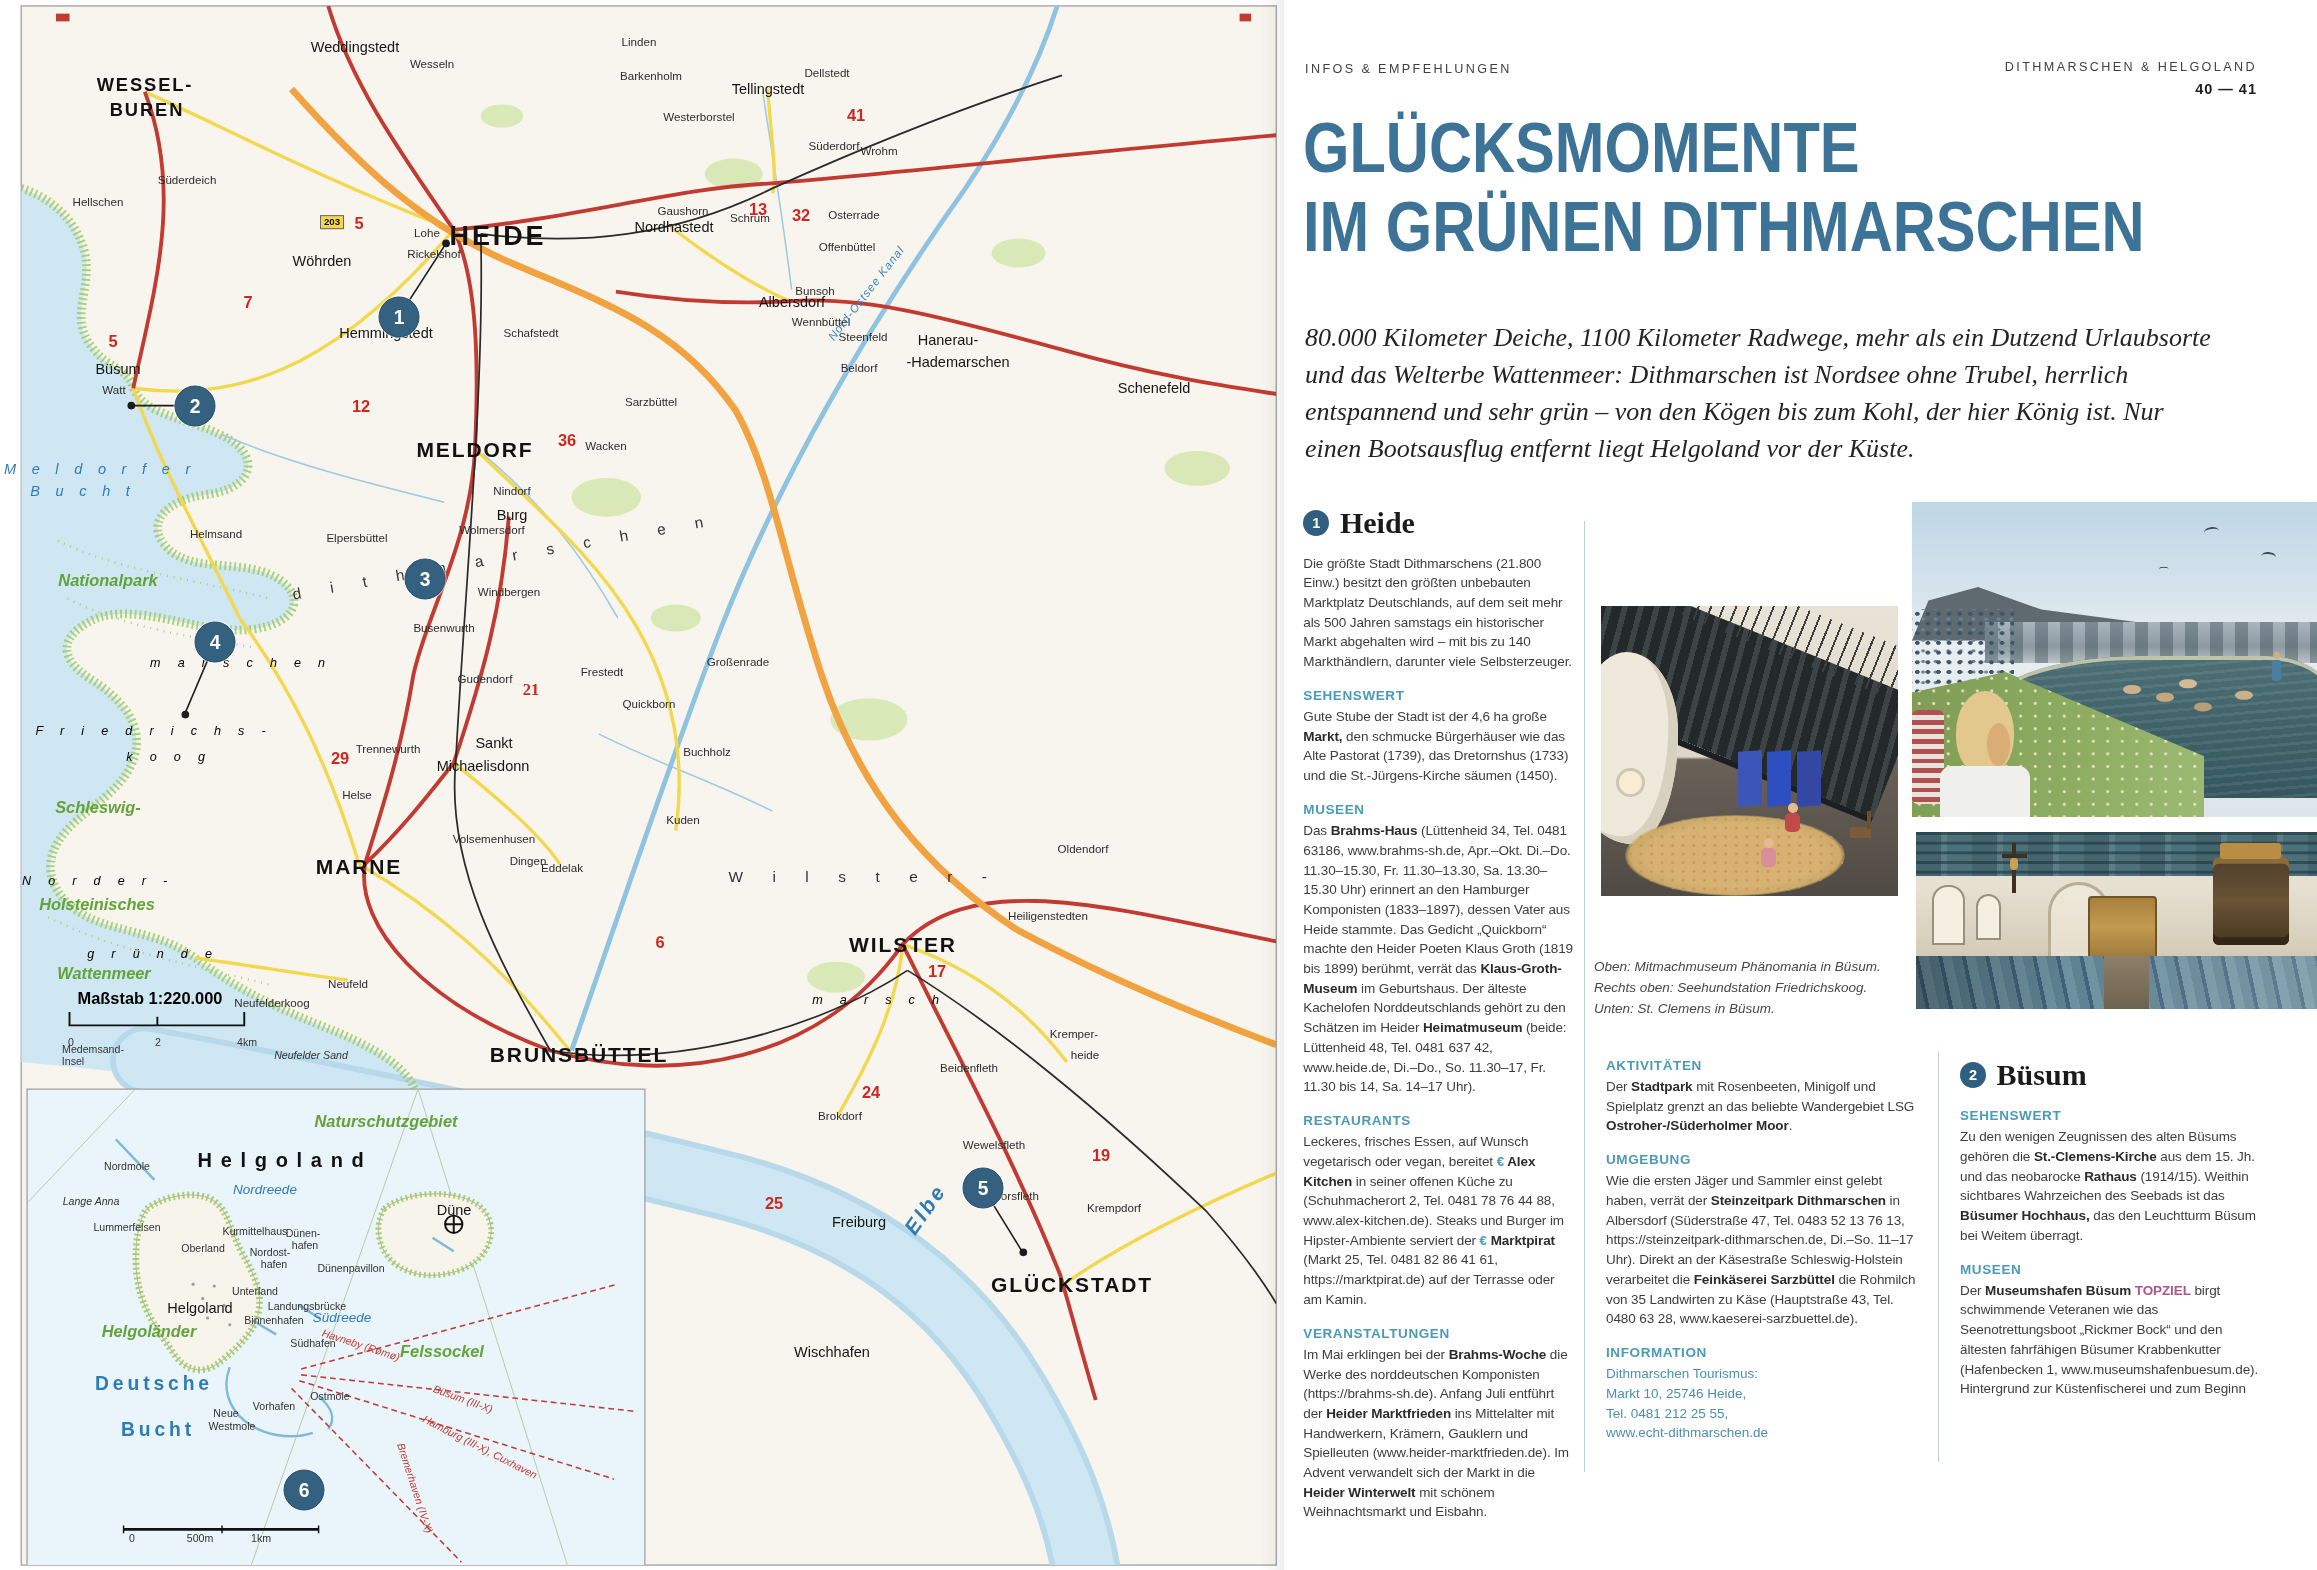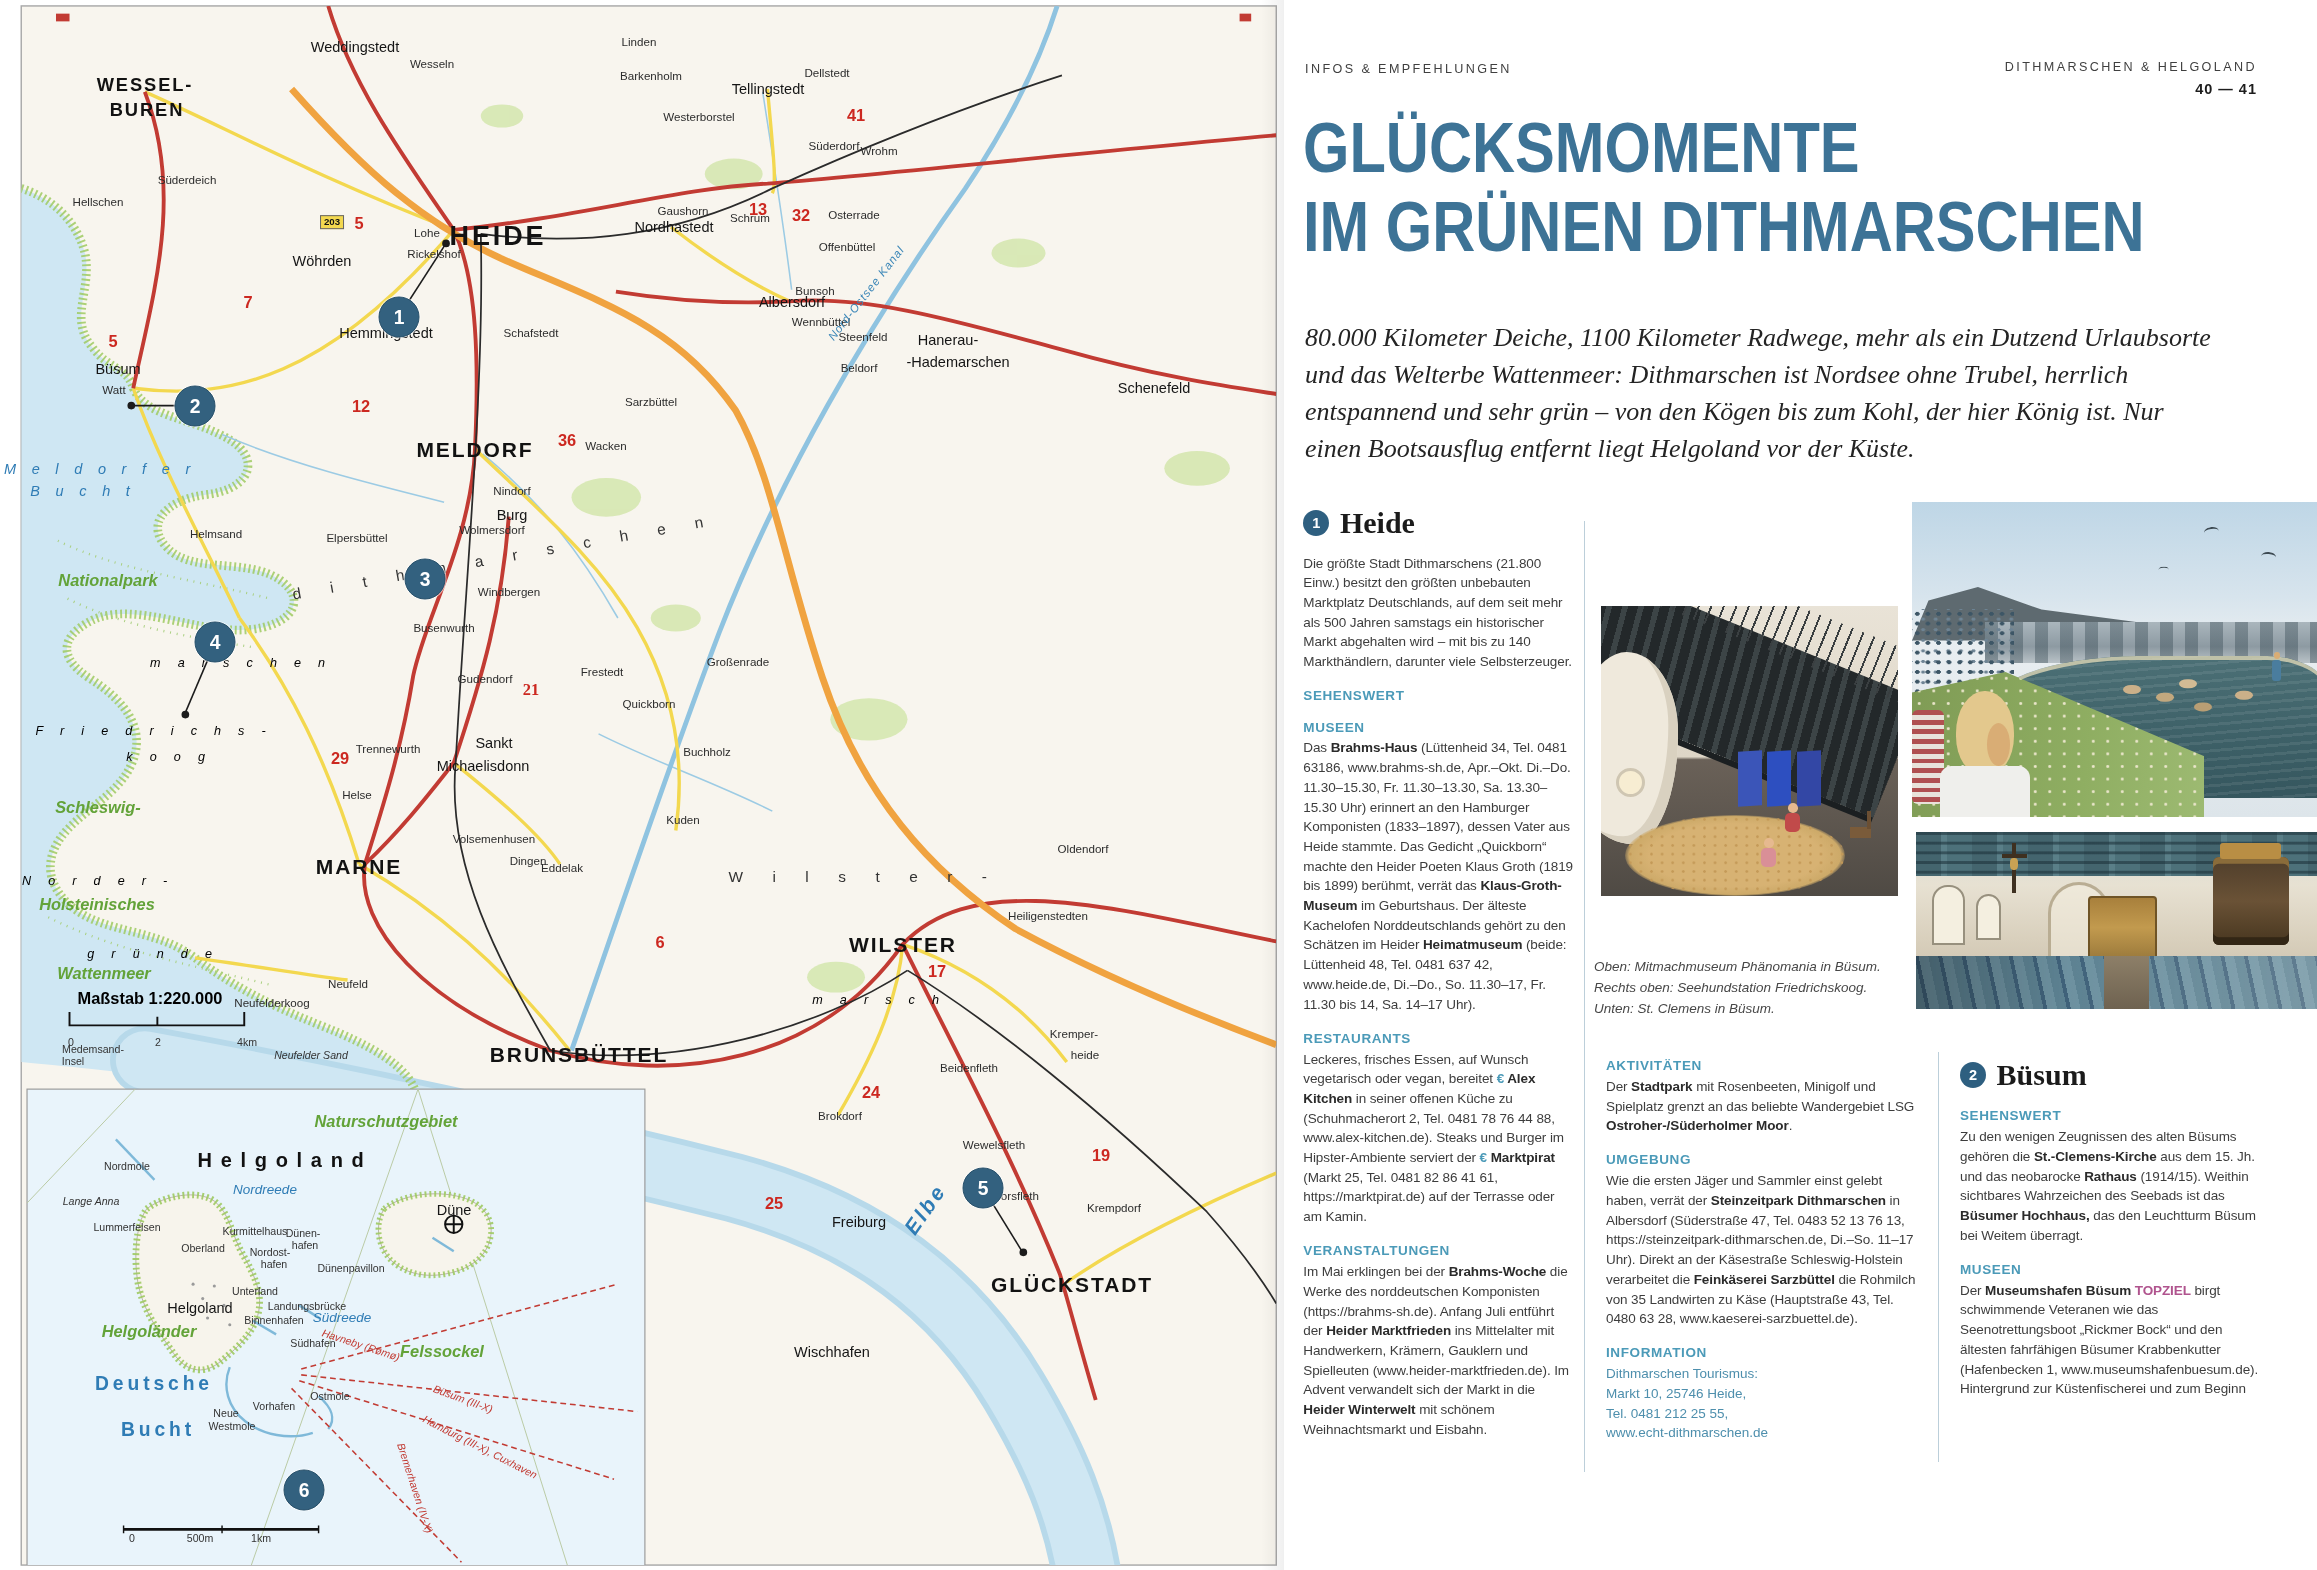--- a/index.html
+++ b/index.html
@@ -474,20 +474,21 @@
   <div class="vdiv" id="vdiv1"></div>
   <div class="vdiv" id="vdiv2"></div>
 
   <div class="col" id="col1">
     <div class="sec-head">
       <span class="badge">1</span>
       <span class="sec-name">Heide</span>
     </div>
     <p class="lead">Die größte Stadt Dithmarschens (21.800 Einw.) besitzt den größten unbebauten Marktplatz Deutschlands, auf dem seit mehr als 500 Jahren samstags ein historischer Markt abgehalten wird – mit bis zu 140 Markthändlern, darunter viele Selbsterzeuger.</p>
     <h4 class="sub">SEHENSWERT</h4>
+    <p class="body"><span>Gute Stube der Stadt ist der 4,6 ha große </span><span class="b">Markt,</span><span> den schmucke Bürgerhäuser wie das Alte Pastorat (1739), das Dretornshus (1733) und die St.-Jürgens-Kirche säumen (1450).</span></p>
     <h4 class="sub">MUSEEN</h4>
     <p class="body"><span>Das </span><span class="b">Brahms-Haus</span><span> (Lüttenheid 34, Tel. 0481 63186, www.brahms-sh.de, Apr.–Okt. Di.–Do. 11.30–15.30, Fr. 11.30–13.30, Sa. 13.30–15.30 Uhr) erinnert an den Hamburger Komponisten (1833–1897), dessen Vater aus Heide stammte. Das Gedicht „Quickborn“ machte den Heider Poeten Klaus Groth (1819 bis 1899) berühmt, verrät das </span><span class="b">Klaus-Groth-Museum</span><span> im Geburtshaus. Der älteste Kachelofen Norddeutschlands gehört zu den Schätzen im Heider </span><span class="b">Heimatmuseum</span><span> (beide: Lüttenheid 48, Tel. 0481 637 42, www.heide.de, Di.–Do., So. 11.30–17, Fr. 11.30 bis 14, Sa. 14–17 Uhr).</span></p>
     <h4 class="sub">RESTAURANTS</h4>
     <p class="body"><span>Leckeres, frisches Essen, auf Wunsch vegetarisch oder vegan, bereitet </span><span class="eu">€ </span><span class="b">Alex Kitchen</span><span> in seiner offenen Küche zu (Schuhmacherort 2, Tel. 0481 78 76 44 88, www.alex-kitchen.de). Steaks und Burger im Hipster-Ambiente serviert der </span><span class="eu">€ </span><span class="b">Marktpirat</span><span> (Markt 25, Tel. 0481 82 86 41 61, https://marktpirat.de) auf der Terrasse oder am Kamin.</span></p>
     <h4 class="sub">VERANSTALTUNGEN</h4>
     <p class="body"><span>Im Mai erklingen bei der </span><span class="b">Brahms-Woche</span><span> die Werke des norddeutschen Komponisten (https://brahms-sh.de). Anfang Juli entführt der </span><span class="b">Heider Marktfrieden</span><span> ins Mittelalter mit Handwerkern, Krämern, Gauklern und Spielleuten (www.heider-marktfrieden.de). Im Advent verwandelt sich der Markt in die </span><span class="b">Heider Winterwelt</span><span> mit schönem Weihnachtsmarkt und Eisbahn.</span></p>
   </div>
 
   <div class="photo" id="photo-museum">
     <div class="pm-stairs"></div>

